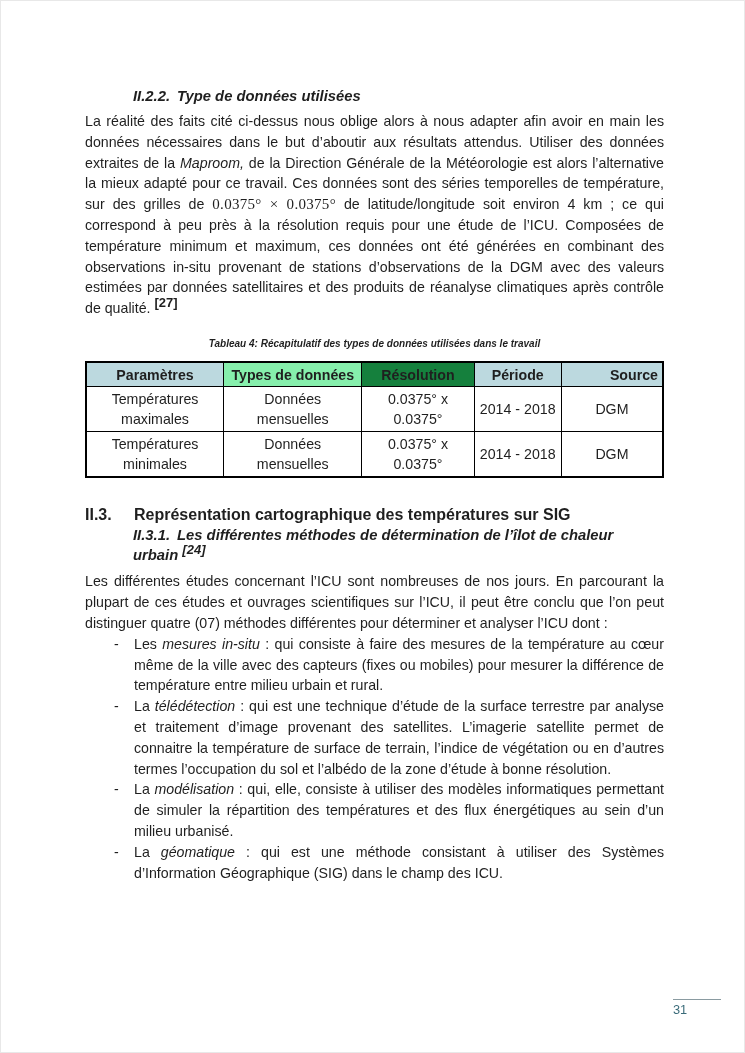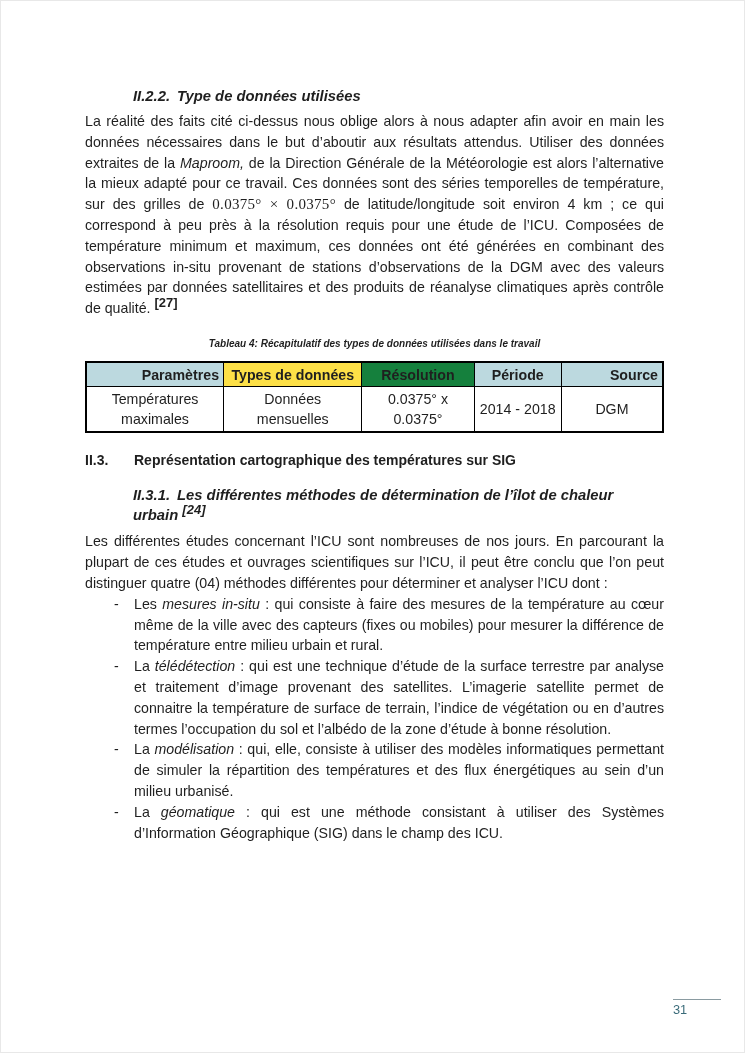--- a/index.html
+++ b/index.html
@@ -59,28 +59,28 @@
     padding: 2px 4px;
   }
   table.data-table th {
     font-weight: bold;
     height: 25px;
   }
   table.data-table td { height: 42px; line-height: 20px; }
   col.c1 { width: 26%; } col.c2 { width: 27%; } col.c3 { width: 21%; }
   col.c4 { width: 16.5%; } col.c5 { width: 9.5%; }
   .h-section {
-    margin-top: 17px;
-    font-size: 14px;
+    margin-top: 26px;
+    font-size: 16px;
     font-weight: bold;
     display: flex;
     line-height: 21px;
   }
   .h-section .h-num { flex: 0 0 49px; }
-  .h-sub2 { margin-top: 14px; }
+  .h-sub2 { }
   .intro-para { margin-top: 6px; }
   .bullet-list { margin-top: 0; }
   .bullet-item { display: flex; margin-left: 29px; }
   .bullet-marker { flex: 0 0 20px; }
   .bullet-body { flex: 1; text-align: justify; }
   .footer-rule {
     position: absolute;
     top: 998px;
     right: 23px;
     width: 48px;
@@ -115,48 +115,55 @@
     <table class="data-table">
       <colgroup>
         <col class="c1">
           <col class="c2">
           <col class="c3">
           <col class="c4">
           <col class="c5">
       </colgroup>
       <thead>
         <tr class="header-row">
-          <th style="background: rgb(188, 217, 223); text-align: right;">Paramètres</th>
-          <th style="background: #fde047;">Types de données</th>
+          <th style="background: rgb(188, 217, 223);">Paramètres</th>
+          <th style="background: #86efac;">Types de données</th>
           <th style="background: #15803d;">Résolution</th>
           <th style="background: rgb(188, 217, 223);">Période</th>
           <th style="background: rgb(188, 217, 223); padding-left: 48px;">Source</th>
         </tr>
       </thead>
       <tbody>
         <tr>
           <td>Températures maximales</td>
+          <td>Données mensuelles</td>
+          <td>0.0375° x 0.0375°</td>
+          <td>2014 - 2018</td>
+          <td>DGM</td>
+        </tr>
+        <tr>
+          <td>Températures minimales</td>
           <td>Données mensuelles</td>
           <td>0.0375° x 0.0375°</td>
           <td>2014 - 2018</td>
           <td>DGM</td>
         </tr>
       </tbody>
     </table>
 
     <div class="h-section">
       <span class="h-num">II.3.</span>
         <span>Représentation cartographique des températures sur SIG</span>
     </div>
 
     <div class="h-sub h-sub2">
       <span class="h-num">II.3.1.</span><span>Les différentes méthodes de détermination de l’îlot de chaleur urbain</span>&nbsp;<span class="sup-ref">[24]</span>
     </div>
 
-    <div class="body-text intro-para">Les différentes études concernant l’ICU sont nombreuses de nos jours. En parcourant la plupart de ces études et ouvrages scientifiques sur l’ICU, il peut être conclu que l’on peut distinguer quatre (04) méthodes différentes pour déterminer et analyser l’ICU dont :</div>
+    <div class="body-text intro-para">Les différentes études concernant l’ICU sont nombreuses de nos jours. En parcourant la plupart de ces études et ouvrages scientifiques sur l’ICU, il peut être conclu que l’on peut distinguer quatre (07) méthodes différentes pour déterminer et analyser l’ICU dont :</div>
 
     <div class="body-text bullet-list">
       <div class="bullet-item">
         <span class="bullet-marker">-</span>
         <span class="bullet-body"><span>Les </span><span class="it">mesures in-situ</span><span> : qui consiste à faire des mesures de la température au cœur même de la ville avec des capteurs (fixes ou mobiles) pour mesurer la différence de température entre milieu urbain et rural.</span></span>
       </div>
       <div class="bullet-item">
         <span class="bullet-marker">-</span>
         <span class="bullet-body"><span>La </span><span class="it">télédétection</span><span> : qui est une technique d’étude de la surface terrestre par analyse et traitement d’image provenant des satellites. L’imagerie satellite permet de connaitre la température de surface de terrain, l’indice de végétation ou en d’autres termes l’occupation du sol et l’albédo de la zone d’étude à bonne résolution.</span></span>
       </div>

